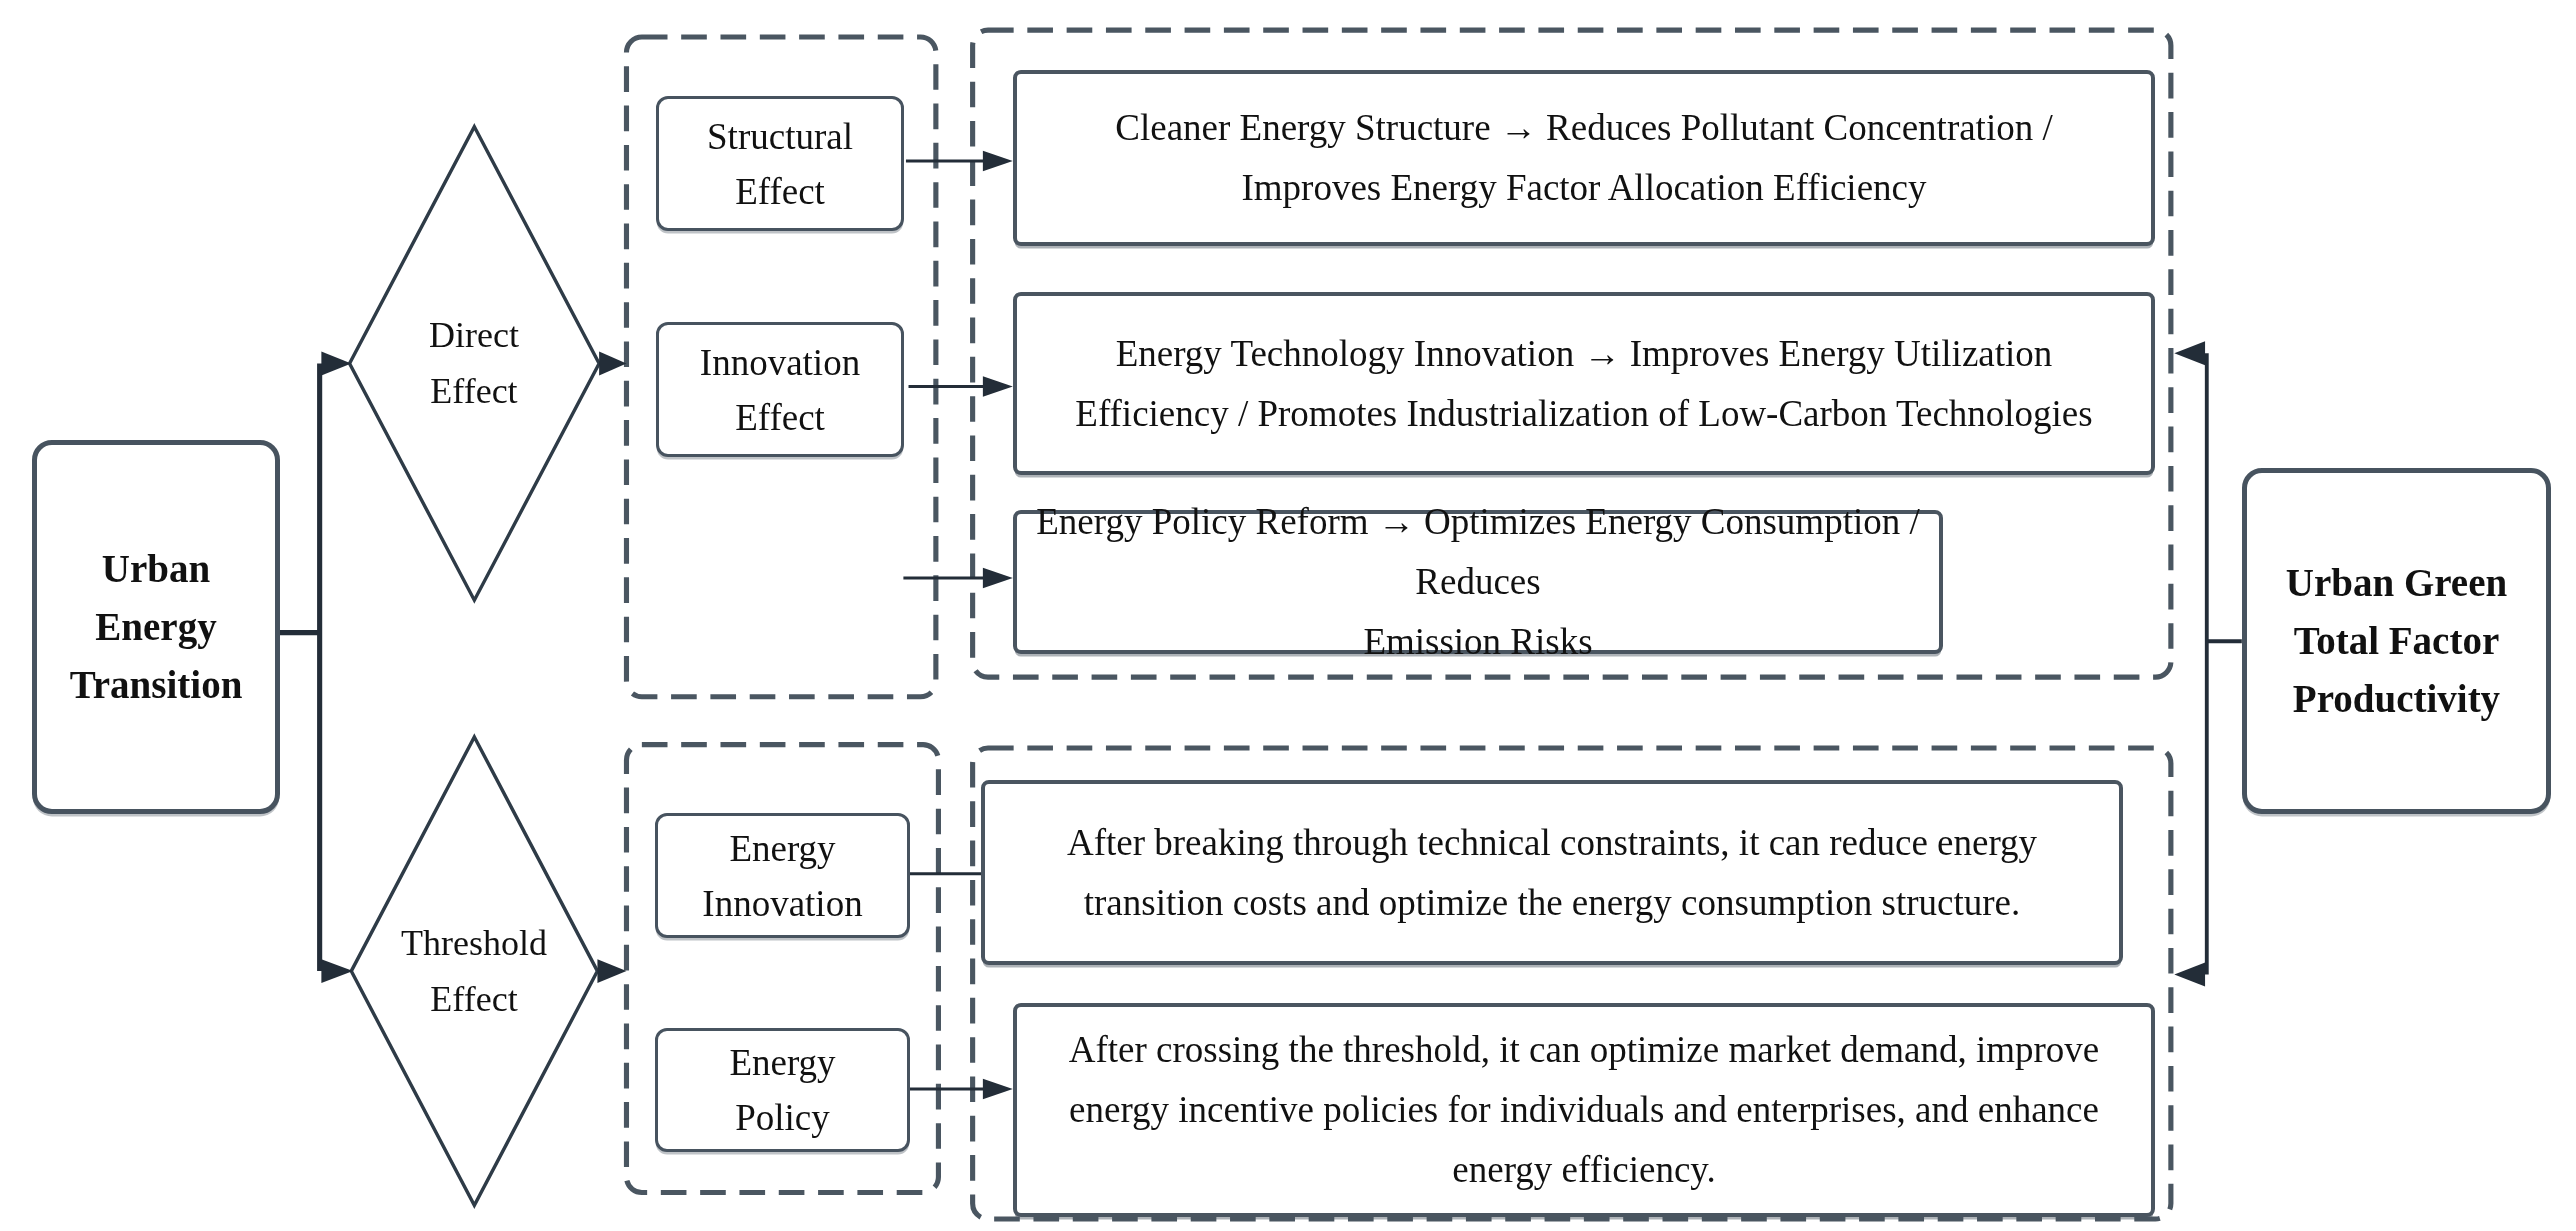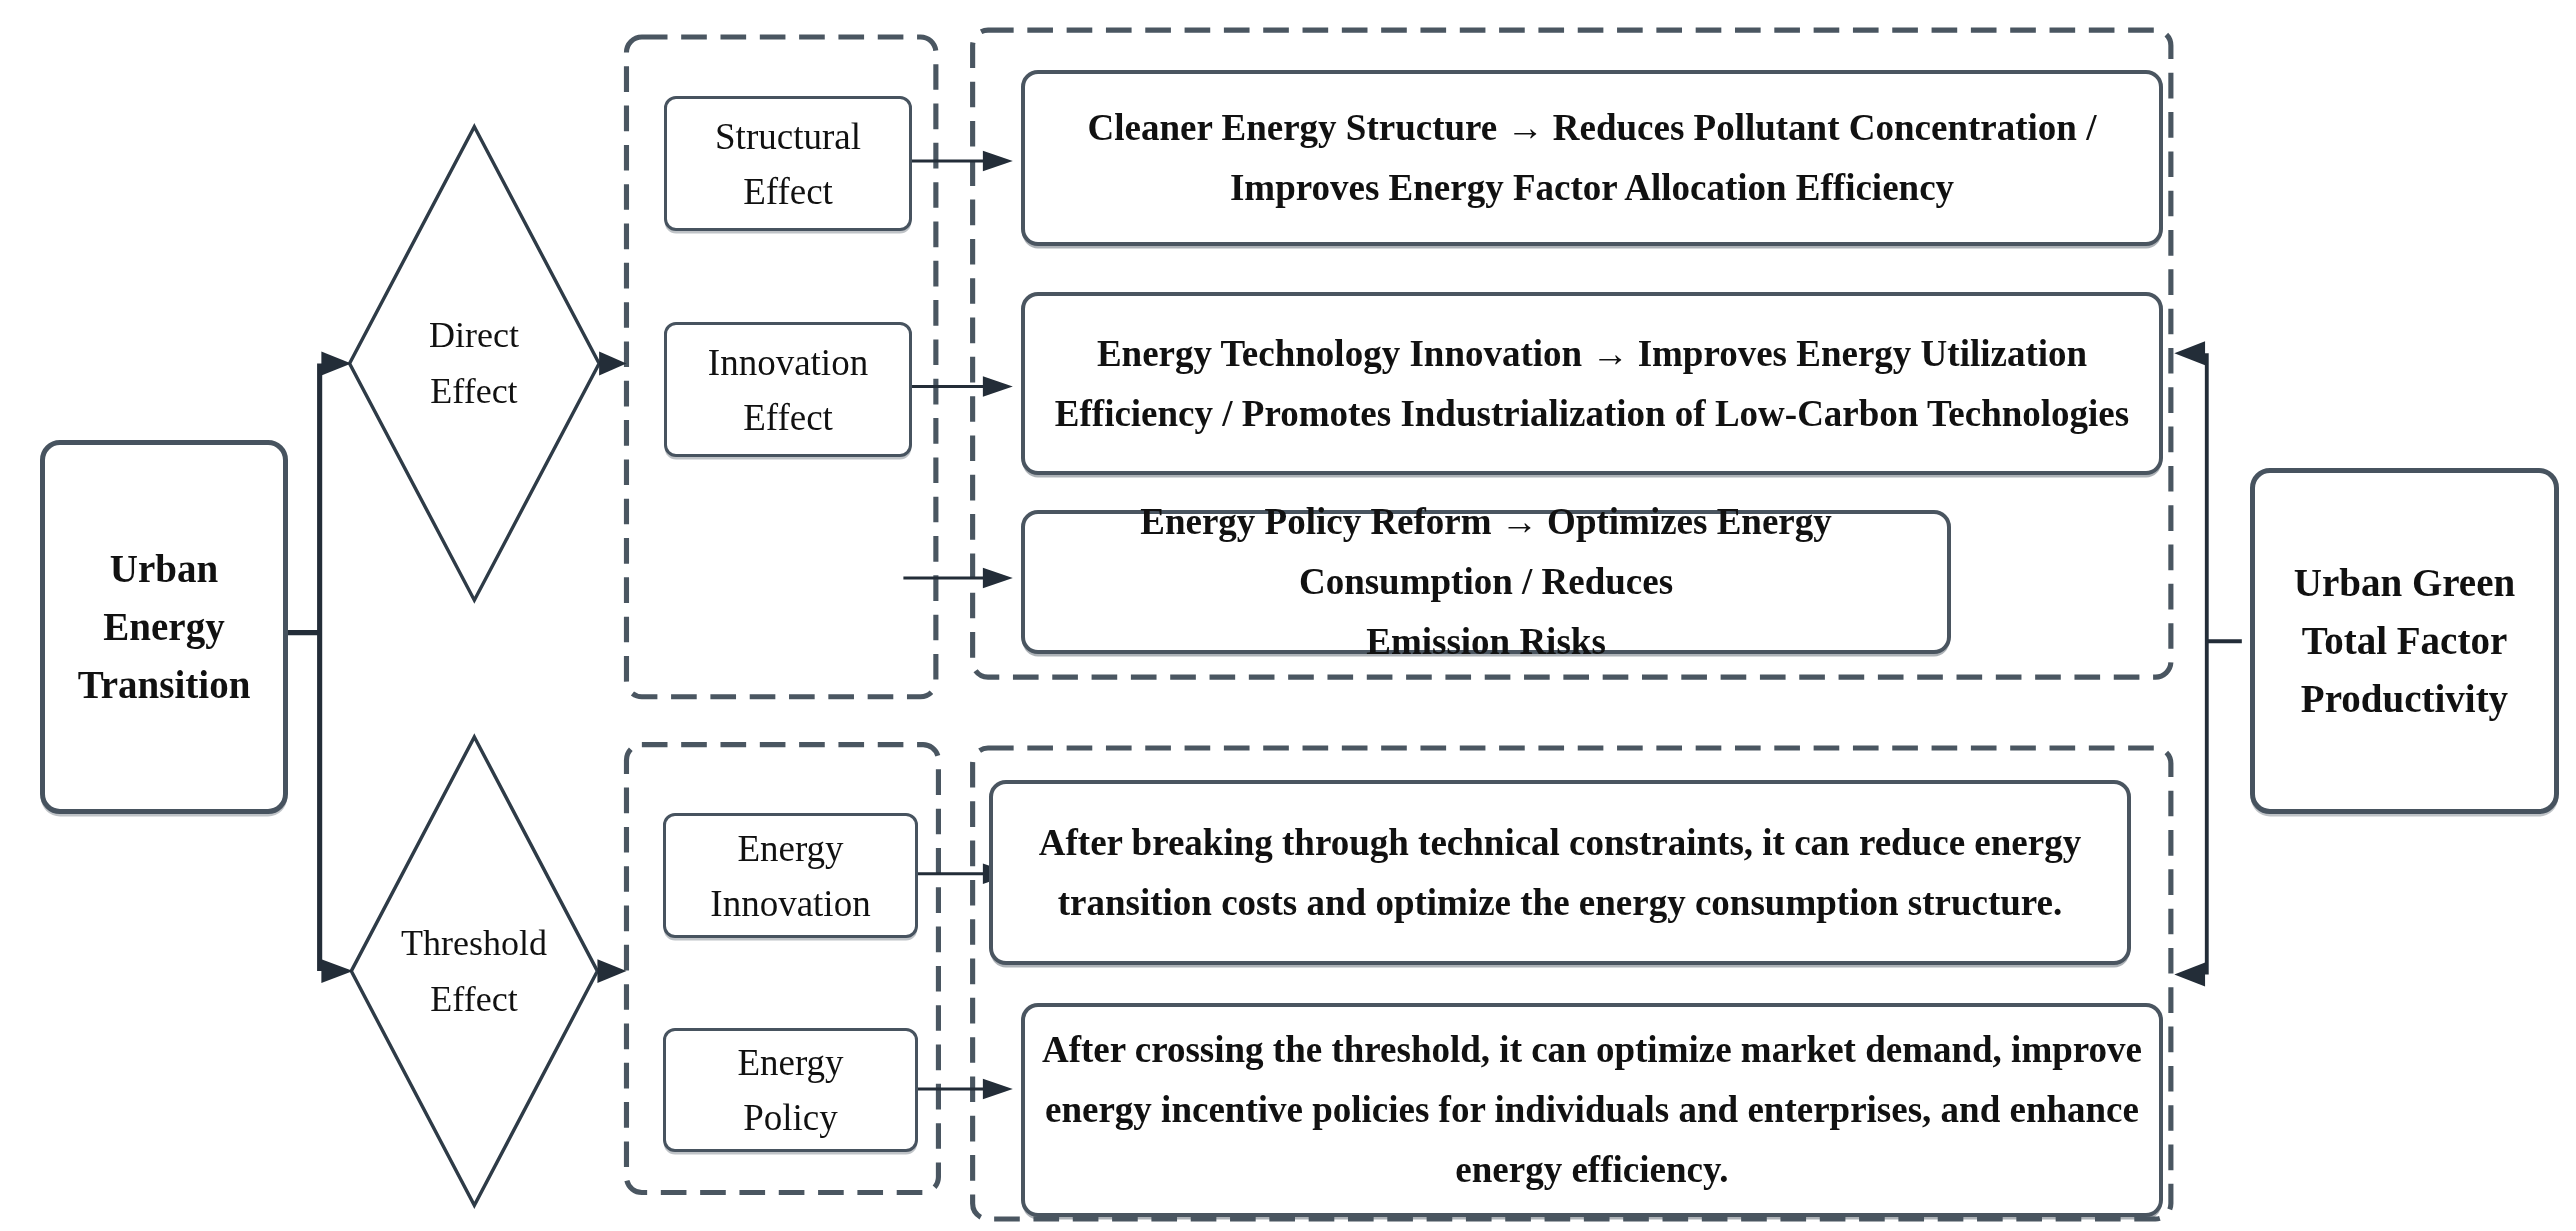--- a/index.html
+++ b/index.html
@@ -20,45 +20,43 @@
   }
   .node {
     position: absolute;
     box-sizing: border-box;
     display: flex;
     align-items: center;
     justify-content: center;
     text-align: center;
     white-space: pre-line;
     background: #ffffff;
-    margin-left: 8px;
   }
   .main-box {
     border: 5.1px solid #47535f;
     border-radius: 20px;
     font-weight: bold;
     font-size: 39px;
     line-height: 58px;
     box-shadow: 0 3.4px 0 -0.9px rgba(71, 83, 95, 0.35);
   }
   .small-box {
     border: 3.4px solid #47535f;
     border-radius: 12px;
     font-size: 37px;
     line-height: 55px;
     box-shadow: 0 3.4px 0 -0.9px rgba(71, 83, 95, 0.35);
   }
   .big-box {
     border: 4.3px solid #4a5560;
-    border-radius: 17px;
+    border-radius: 8px;
     font-size: 37px;
     line-height: 60px;
     padding: 0 10.3px;
     box-shadow: 0 4.3px 0 -1.7px rgba(74, 85, 96, 0.45);
-    font-weight: bold;
   }
   .diamond-label {
     position: absolute;
     box-sizing: border-box;
     display: flex;
     align-items: center;
     justify-content: center;
     text-align: center;
     white-space: pre-line;
     font-size: 36px;

